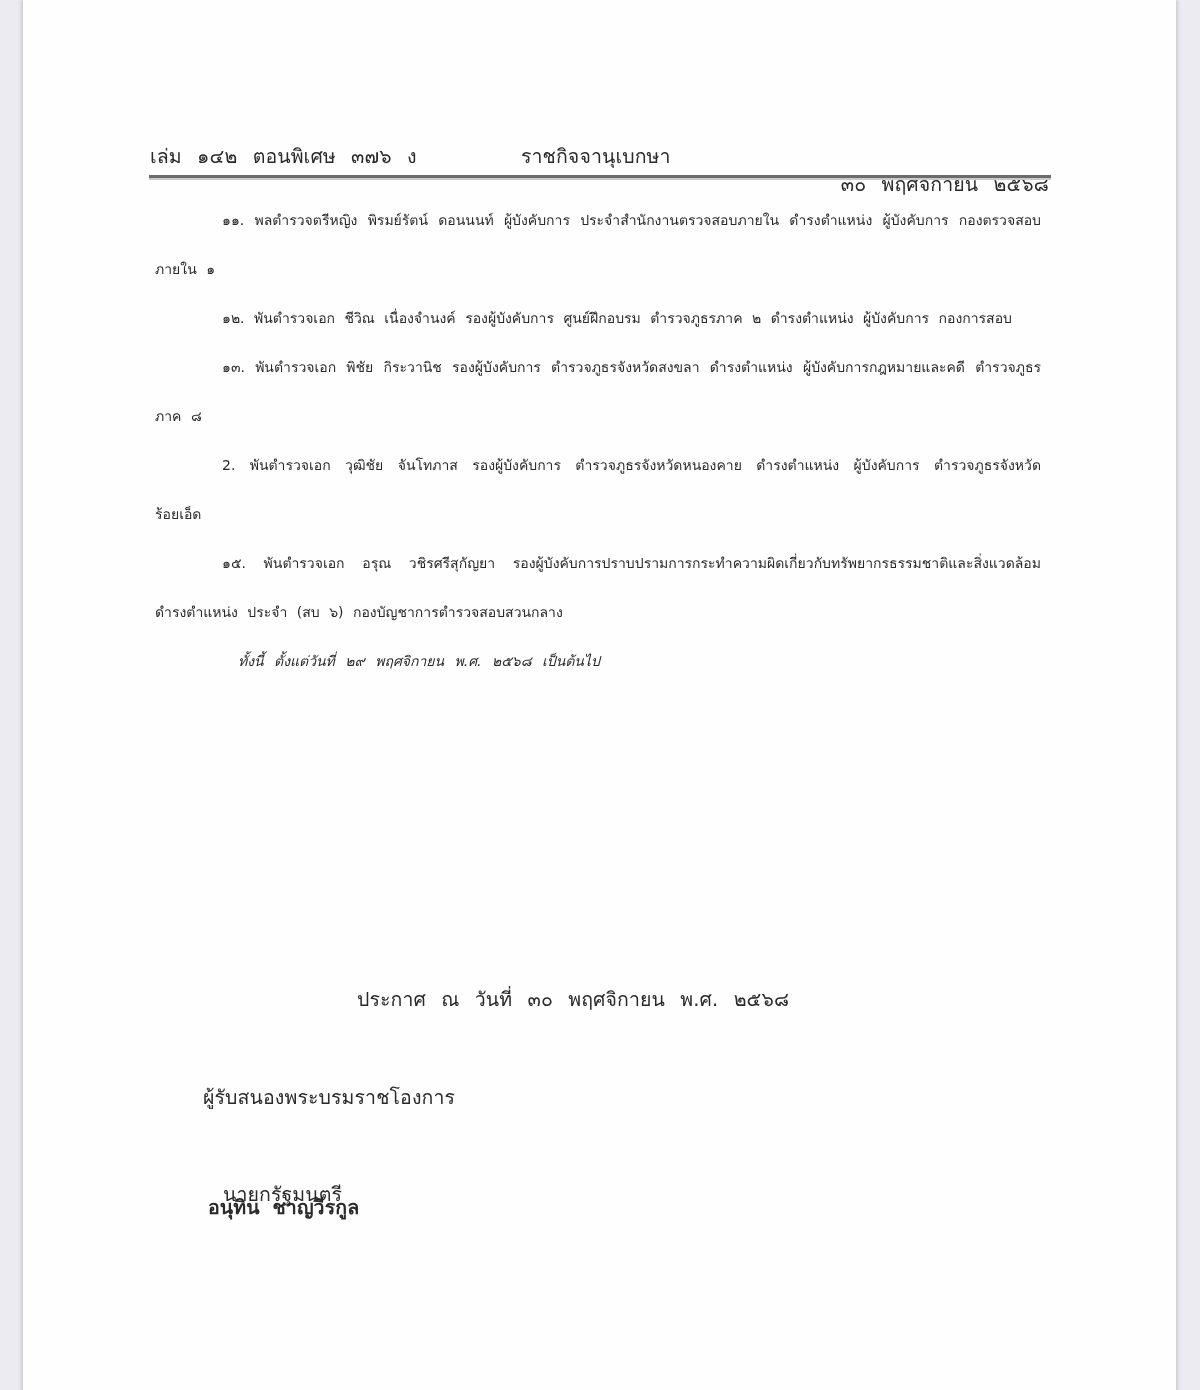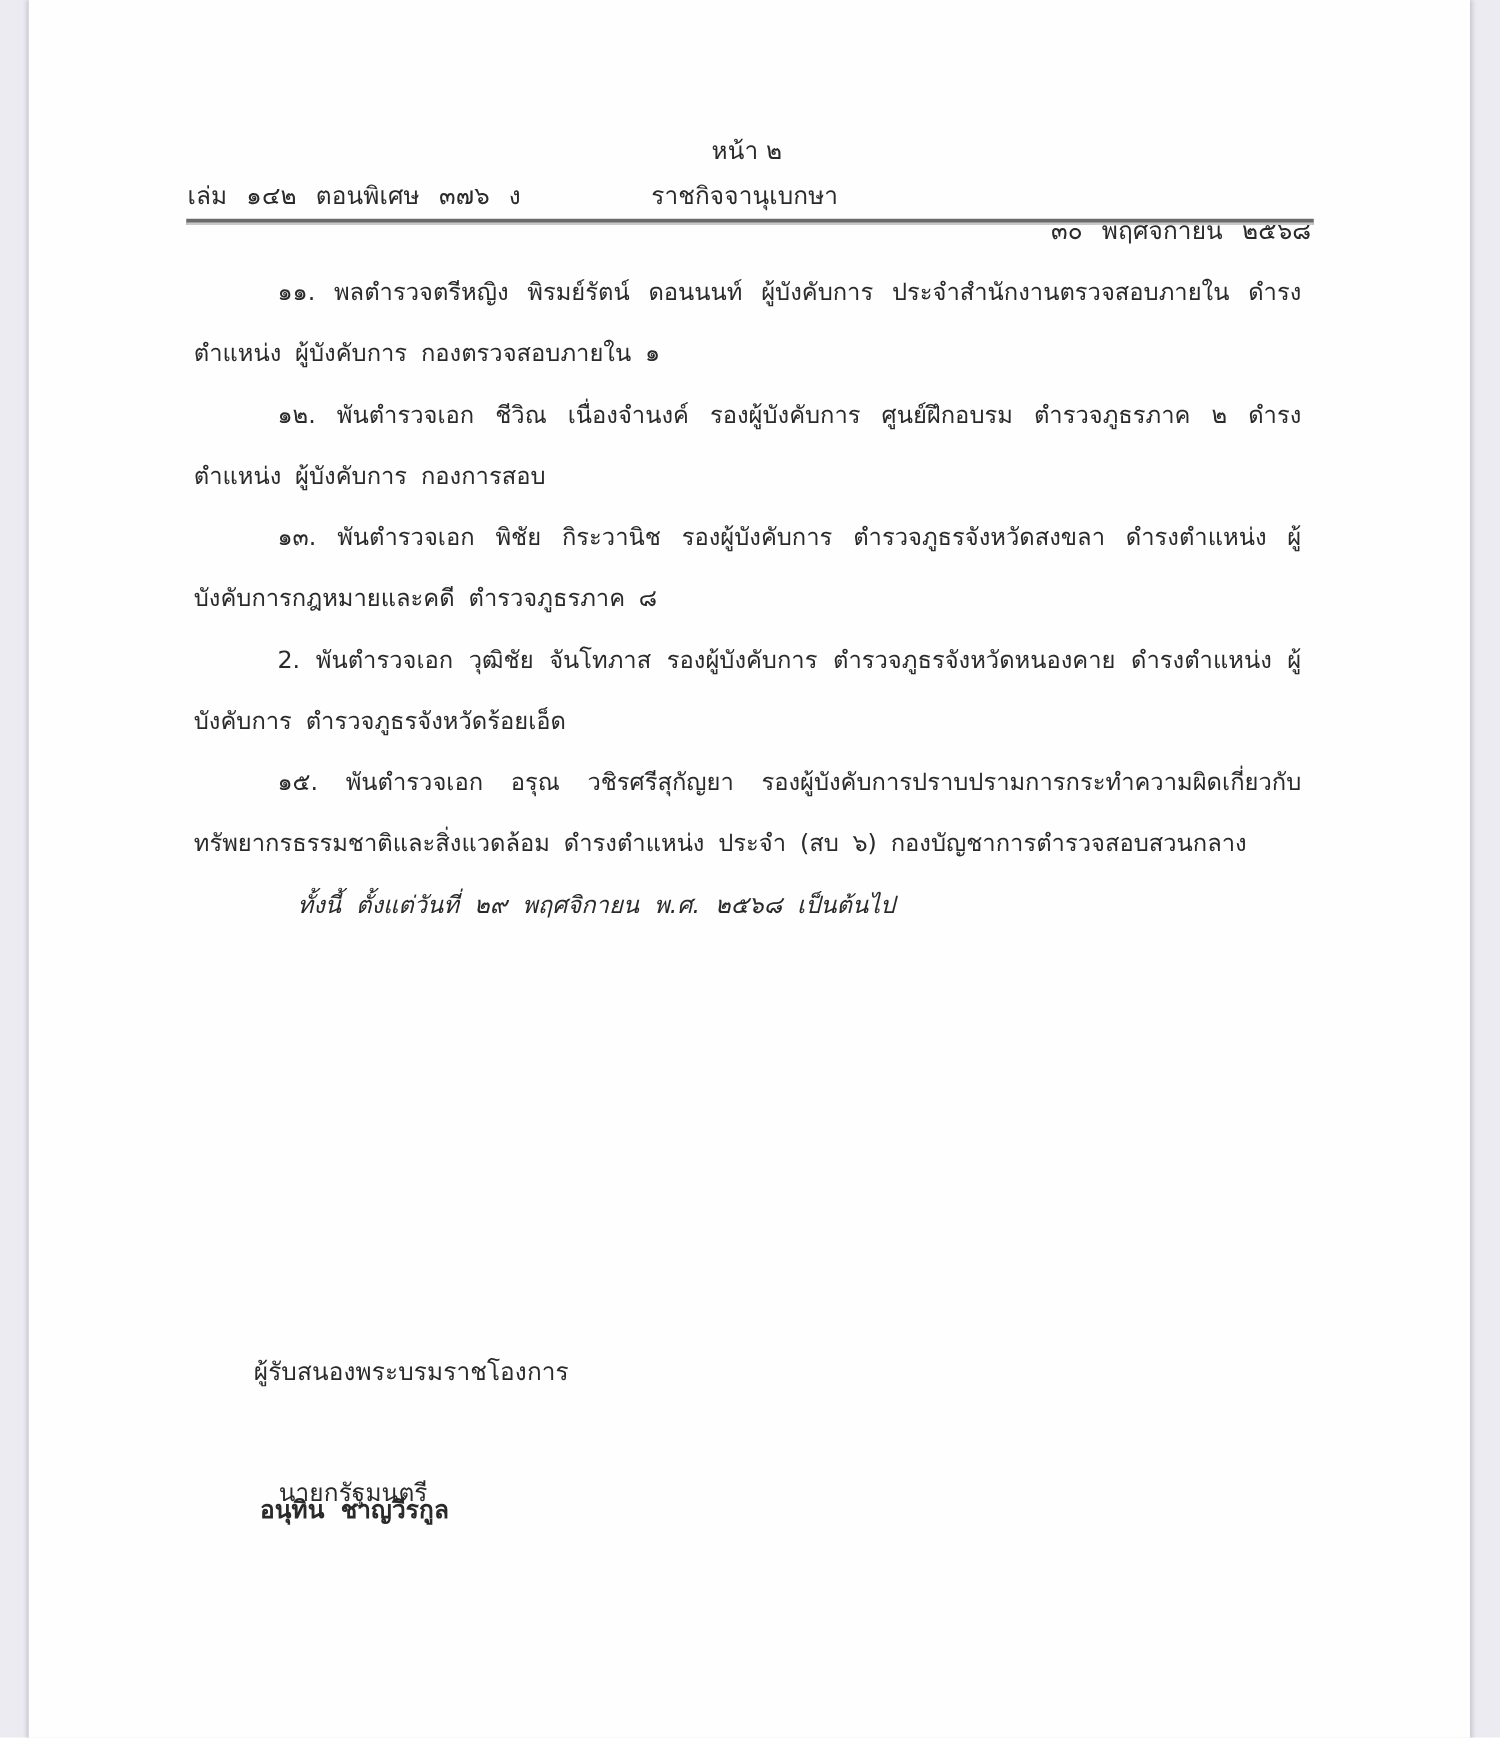--- a/index.html
+++ b/index.html
@@ -47,22 +47,22 @@
     width: 902px;
     top: 175px;
     height: 3px;
     background: #6b6b6b;
     border-bottom: 2px solid #c9c9c9;
   }
   .body {
     position: absolute;
     left: 132px;
     width: 886px;
-    top: 210px;
-    font-size: 19px;
+    top: 196px;
+    font-size: 14px;
     line-height: 49px;
     text-align: justify;
     text-align-last: left;
     word-spacing: 5px;
   }
   .para {
     margin: 0;
     text-indent: 67px;
   }
   .effective {
@@ -79,34 +79,34 @@
     word-spacing: 9px;
   }
   .sig-title { left: 132px; top: 1084px; margin-left: 48px; }
   .sig-name { left: 185px; top: 1194px; word-spacing: 6px; font-weight: bold; }
   .sig-pos { left: 200px; top: 1181px; }
 </style>
 </head>
 <body>
 
 <div class="page">
-  <div class="abs page-num">หน้า ๒</div>
 
   <div class="abs hdr-left">เล่ม ๑๔๒ ตอนพิเศษ ๓๗๖ ง</div>
   <div class="abs hdr-center">ราชกิจจานุเบกษา</div>
   <div class="abs hdr-right">๓๐ พฤศจิกายน ๒๕๖๘</div>
 
   <div class="rule"></div>
 
   <div class="body">
     <p class="para">๑๑. พลตำรวจตรีหญิง พิรมย์รัตน์ ดอนนนท์ ผู้บังคับการ ประจำสำนักงานตรวจสอบภายใน ดำรงตำแหน่ง ผู้บังคับการ กองตรวจสอบภายใน ๑</p>
     <p class="para">๑๒. พันตำรวจเอก ชีวิณ เนื่องจำนงค์ รองผู้บังคับการ ศูนย์ฝึกอบรม ตำรวจภูธรภาค ๒ ดำรงตำแหน่ง ผู้บังคับการ กองการสอบ</p>
     <p class="para">๑๓. พันตำรวจเอก พิชัย กิระวานิช รองผู้บังคับการ ตำรวจภูธรจังหวัดสงขลา ดำรงตำแหน่ง ผู้บังคับการกฎหมายและคดี ตำรวจภูธรภาค ๘</p>
     <p class="para">2. พันตำรวจเอก วุฒิชัย จันโทภาส รองผู้บังคับการ ตำรวจภูธรจังหวัดหนองคาย ดำรงตำแหน่ง ผู้บังคับการ ตำรวจภูธรจังหวัดร้อยเอ็ด</p>
     <p class="para">๑๕. พันตำรวจเอก อรุณ วชิรศรีสุกัญยา รองผู้บังคับการปราบปรามการกระทำความผิดเกี่ยวกับทรัพยากรธรรมชาติและสิ่งแวดล้อม ดำรงตำแหน่ง ประจำ (สบ ๖) กองบัญชาการตำรวจสอบสวนกลาง</p>
     <p class="effective">ทั้งนี้ ตั้งแต่วันที่ ๒๙ พฤศจิกายน พ.ศ. ๒๕๖๘ เป็นต้นไป</p>
   </div>
 
+  <div class="abs announce">ประกาศ ณ วันที่ ๓๐ พฤศจิกายน พ.ศ. ๒๕๖๘</div>
 
   <div class="abs sig-title">ผู้รับสนองพระบรมราชโองการ</div>
   <div class="abs sig-name">อนุทิน ชาญวีรกูล</div>
   <div class="abs sig-pos">นายกรัฐมนตรี</div>
 </div>
 
 </body></html>

